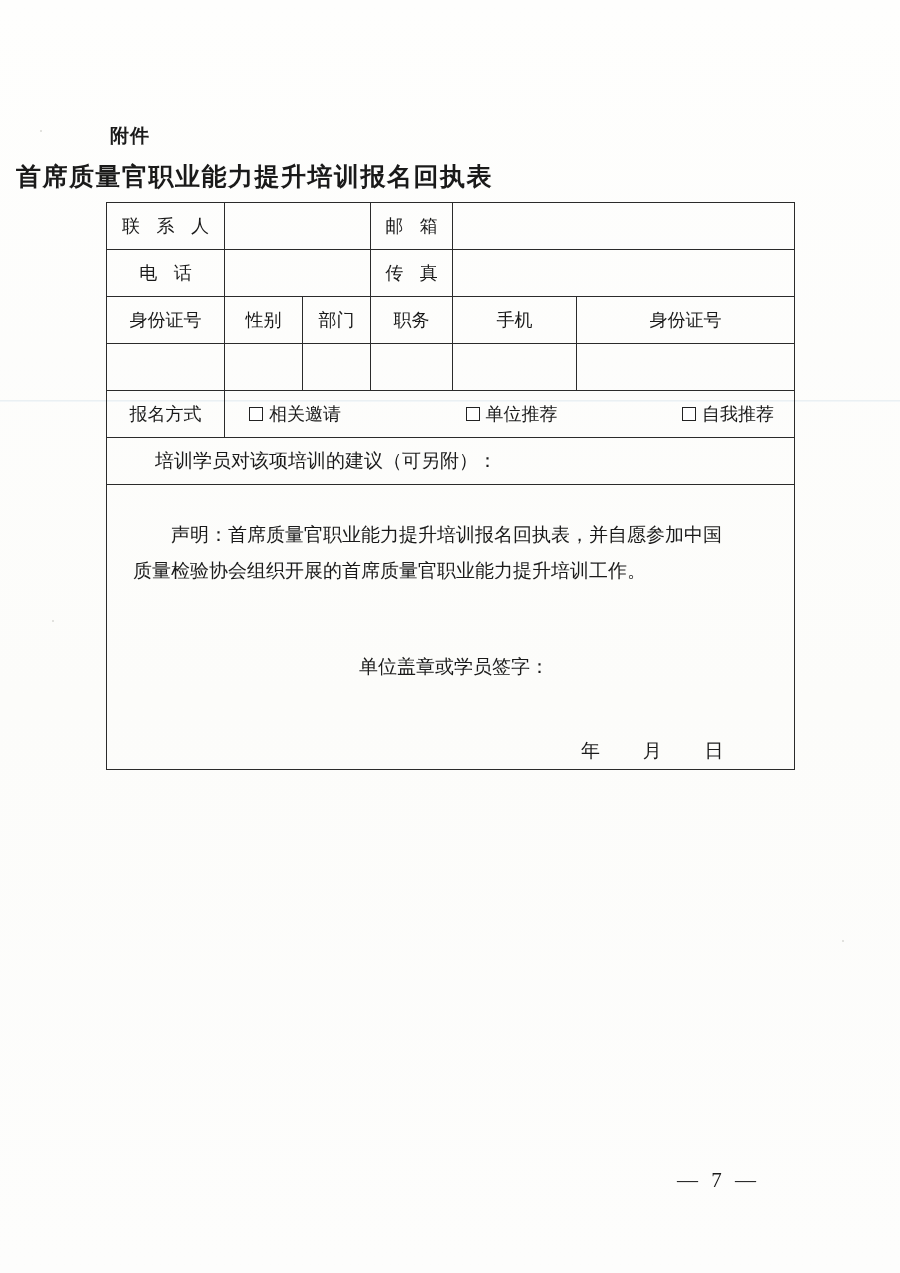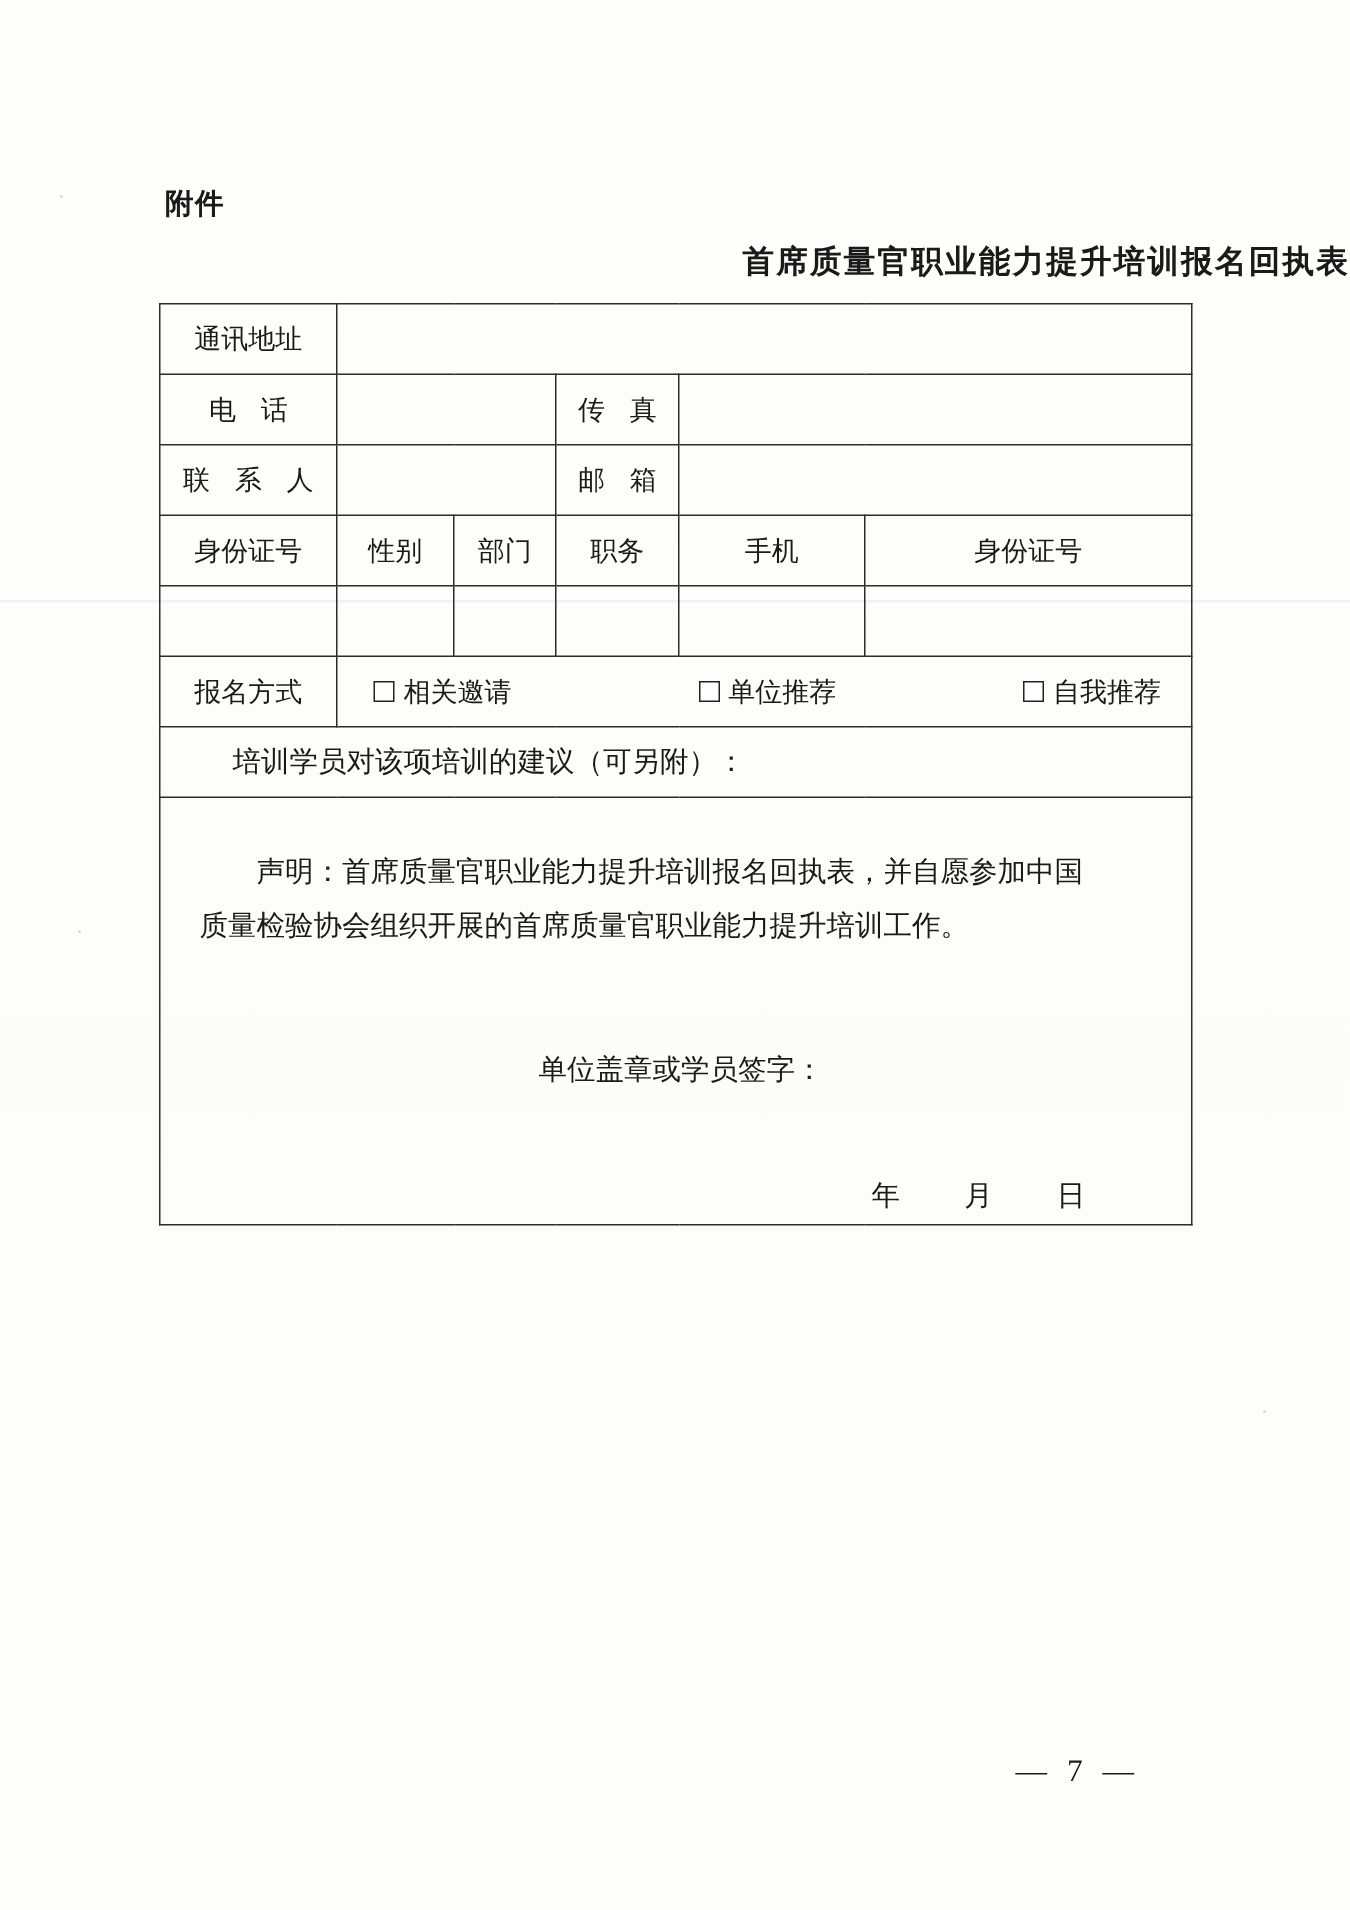--- a/index.html
+++ b/index.html
@@ -42,22 +42,22 @@
     top: 123px;
     font-size: 19px;
     font-weight: bold;
     font-family: "Liberation Sans", "DejaVu Sans", sans-serif;
     letter-spacing: 1px;
   }
   .doc-title {
     position: absolute;
     left: 16px; right: 0;
     top: 160px;
-    text-align: right;
-    font-size: 21px;
+    text-align: left;
+    font-size: 25px;
     font-weight: bold;
     font-family: "Liberation Sans", "DejaVu Sans", sans-serif;
     letter-spacing: 1.5px;
   }
   table.form {
     position: absolute;
     left: 106px;
     top: 202px;
     width: 688px;
     border-collapse: collapse;
@@ -183,36 +183,32 @@
       <col style="width:118px">
       <col style="width:78px">
       <col style="width:68px">
       <col style="width:82px">
       <col style="width:124px">
       <col style="width:218px">
     </colgroup>
 
     <tbody>
 
+
     <tr class="row-h46">
-      <td class="lbl">通讯地址</td>
-      <td class="blank" colspan="5"></td>
+      <td class="lbl-sp">联 系 人</td>
+      <td class="blank" colspan="2"></td>
+      <td class="lbl-sp">邮  箱</td>
+      <td class="blank" colspan="2"></td>
     </tr>
 
     <tr class="row-h46">
       <td class="lbl-sp">电  话</td>
       <td class="blank" colspan="2"></td>
       <td class="lbl-sp">传  真</td>
-      <td class="blank" colspan="2"></td>
-    </tr>
-
-    <tr class="row-h46">
-      <td class="lbl-sp">联 系 人</td>
-      <td class="blank" colspan="2"></td>
-      <td class="lbl-sp">邮  箱</td>
       <td class="blank" colspan="2"></td>
     </tr>
 
     <tr class="row-h50">
       <td class="lbl">身份证号</td>
       <td class="lbl">性别</td>
       <td class="lbl">部门</td>
       <td class="lbl">职务</td>
       <td class="lbl">手机</td>
       <td class="lbl">身份证号</td>

